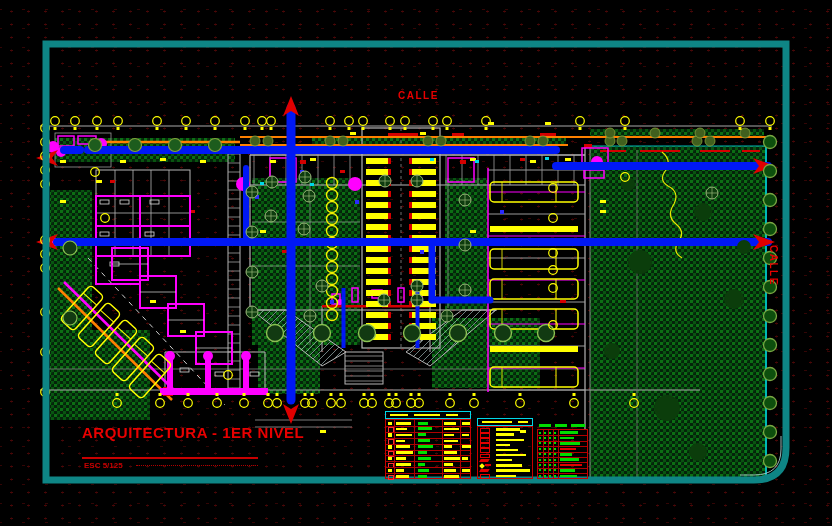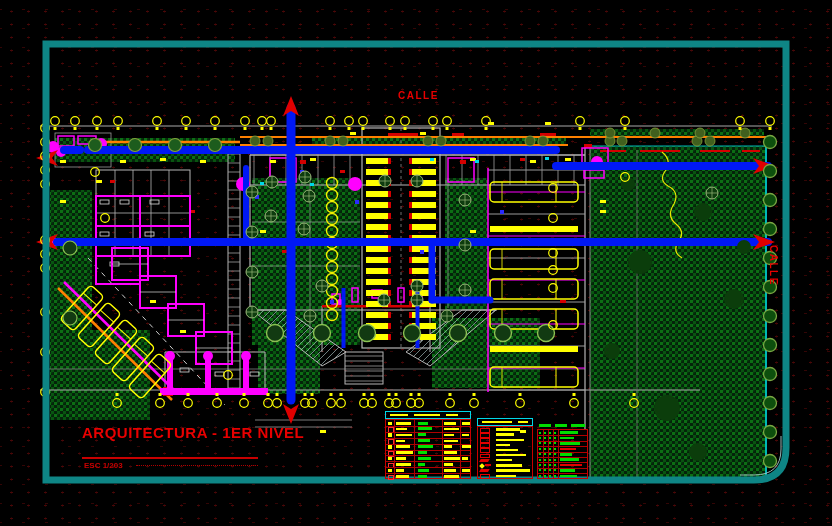--- a/index.html
+++ b/index.html
@@ -736,21 +736,21 @@
       <path d="M46,44 L786,44 L786,448 Q786,480 754,480 L46,480 Z" fill="none" stroke="#0e8585" stroke-width="7"></path>
       <path d="M781,436 L781,449 Q781,475 754,475 L740,475" fill="none" stroke="#a9cfcf" stroke-width="0.9"></path>
     </g>
 </svg>
 
 <div class="ovl" id="street-top">CALLE</div>
 <div class="ovl" id="street-right">CALLE</div>
 
 <div class="ovl" id="main-title">ARQUITECTURA - 1ER NIVEL</div>
 <div class="ovl" id="title-underline"></div>
-<div class="ovl" id="scale-note">ESC 1/203</div>
+<div class="ovl" id="scale-note">ESC 5/125</div>
 <div class="ovl" id="scale-dots"></div>
 
 <div id="legend">
     <div class="tbl" style="position: absolute; left: 385px; top: 411px; width: 86px; height: 68px;">
       <div style="left: 0px; top: 0px; width: 84px; height: 6px; border: 1px solid rgb(0, 216, 232);">
         <div style="left: 4px; top: 1.5px; width: 18px; height: 2.5px; background: rgb(255, 255, 0);"></div>
         <div style="left: 28px; top: 1.5px; width: 26px; height: 2.5px; background: rgb(255, 255, 0);"></div>
         <div style="left: 60px; top: 1.5px; width: 12px; height: 2.5px; background: rgb(255, 255, 0);"></div>
       </div>
       <div style="left: 0px; top: 8px; width: 84px; height: 58px; border: 1px solid rgb(200, 0, 0);">

